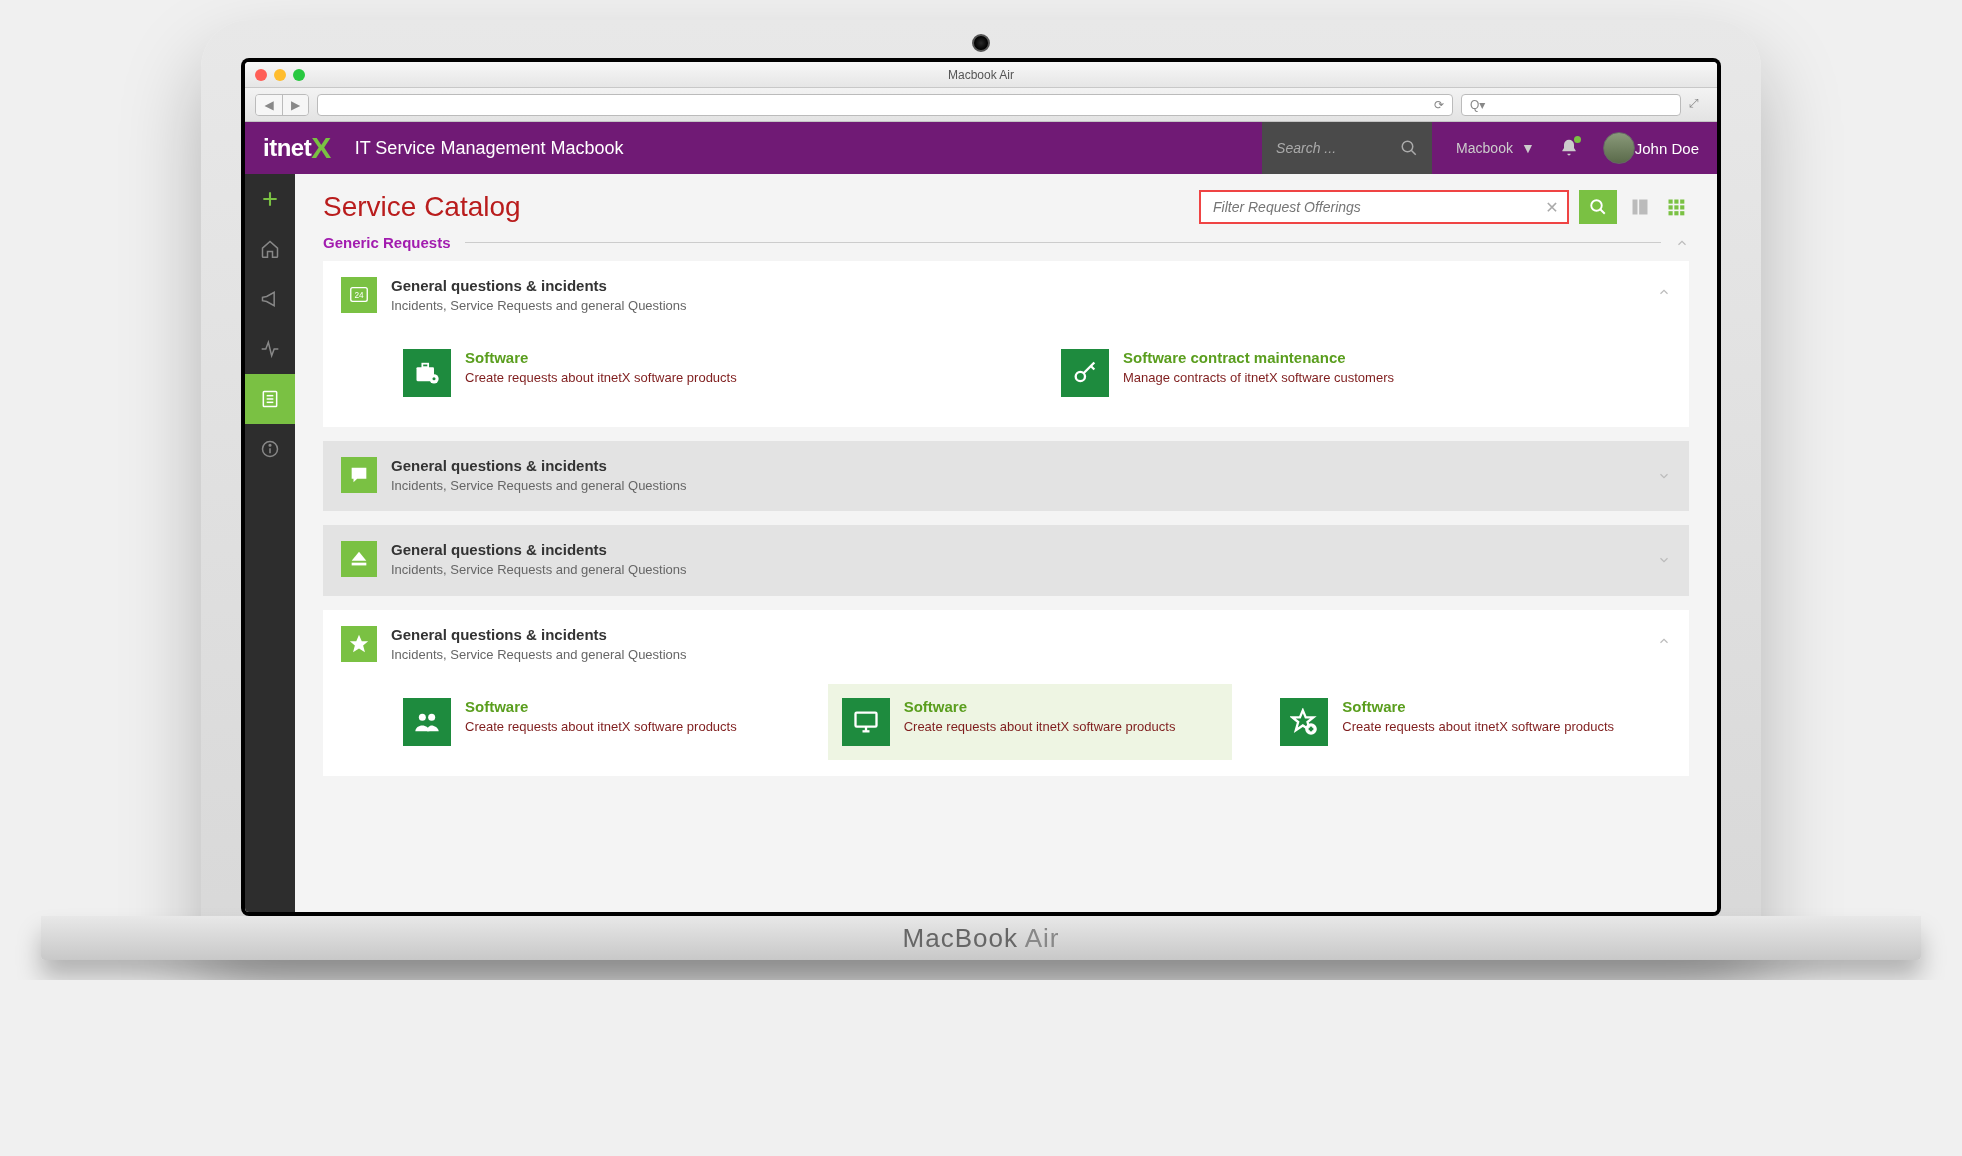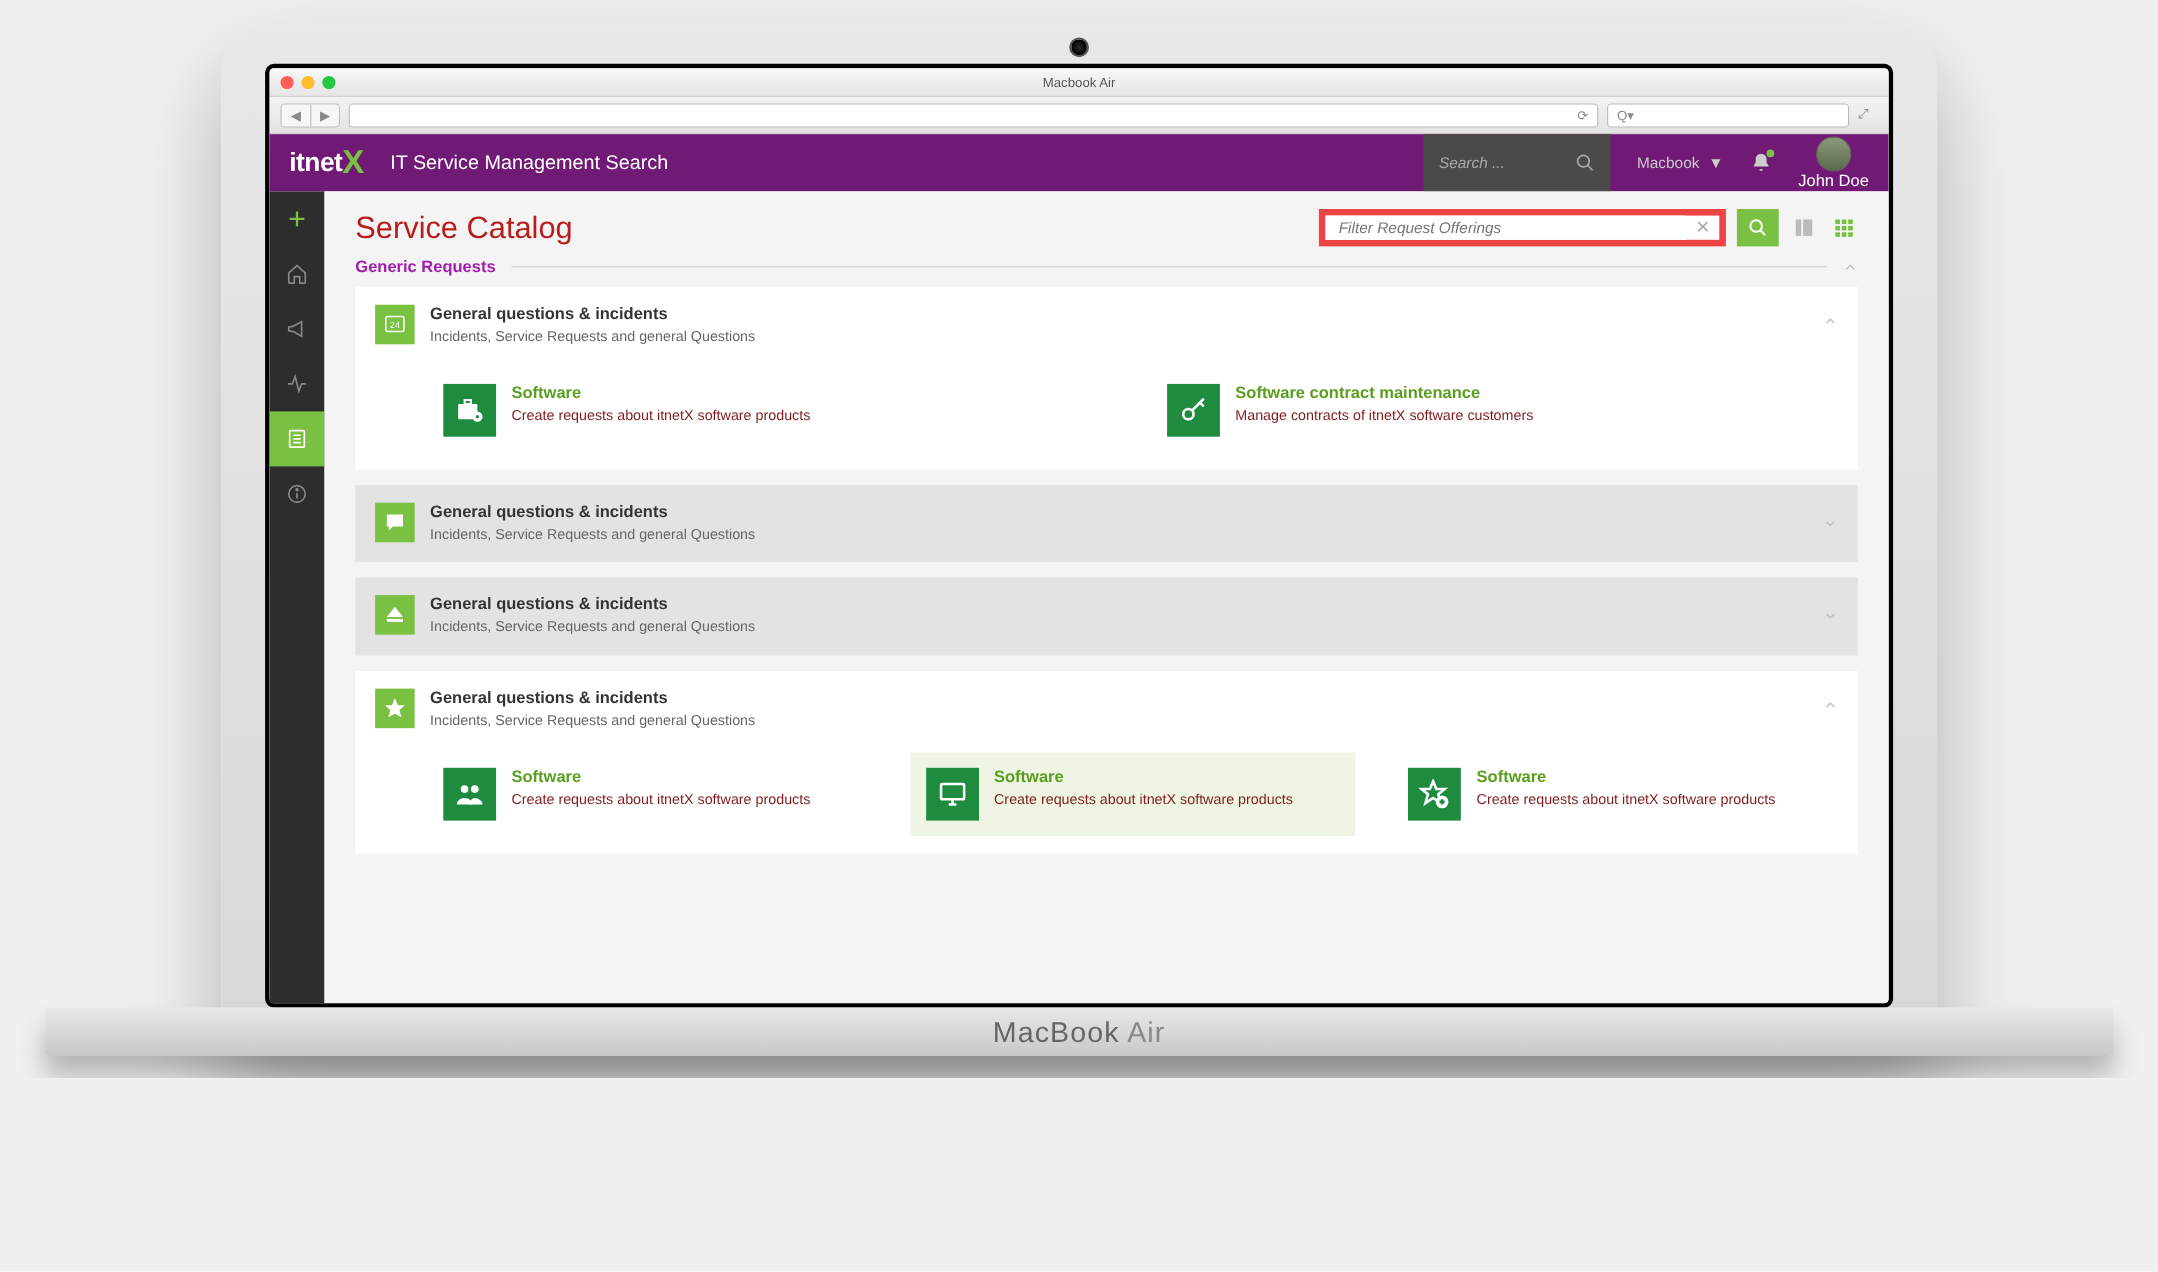--- a/index.html
+++ b/index.html
@@ -26,32 +26,32 @@
 .app-header{height:52px;background:#701a75;display:flex;align-items:center;color:#fff;padding:0 18px;gap:24px;}
 .logo{font-weight:600;font-size:24px;letter-spacing:-.5px;}
 .logo .x{color:#7ac143;font-size:30px;font-weight:900;vertical-align:-2px;}
 .app-title{font-size:18px;font-weight:300;}
 .spacer{flex:1}
 .hsearch{width:170px;height:52px;background:#4a4a4a;display:flex;align-items:center;padding:0 14px;color:#aaa;font-style:italic;font-size:14px;}
 .hsearch svg{margin-left:auto;}
 .lang{display:flex;align-items:center;gap:8px;color:#ccc;font-size:14px;cursor:pointer;}
 .bell{position:relative;color:#ccc;cursor:pointer;}
 .bell .badge{position:absolute;top:-2px;right:-2px;width:7px;height:7px;background:#7ac143;border-radius:50%;}
-.user{display:flex;align-items:center;font-size:15px;flex-direction:column;}
+.user{display:flex;align-items:center;font-size:15px;}
 .avatar{width:32px;height:32px;border-radius:50%;background:linear-gradient(#8a9a7a,#5a6a4a);border:1px solid #666;}
 .app-body{flex:1;display:flex;min-height:0;}
 .sidebar{width:50px;background:#2d2d2d;display:flex;flex-direction:column;}
 .side-item{height:50px;display:flex;align-items:center;justify-content:center;color:#888;cursor:pointer;}
 .side-item.accent{color:#7ac143;}
 .side-item.active{background:#7ac143;color:#fff;}
 .content{flex:1;background:#f4f4f4;padding:16px 28px;overflow-y:auto;}
 .page-head{display:flex;align-items:center;margin-bottom:10px;}
 .page-title{font-size:28px;font-weight:300;color:#b91c1c;}
 .filter-wrap{margin-left:auto;display:flex;align-items:center;gap:10px;}
-.filter{display:flex;border:6px solid #ef4444;background:#fff;height:34px;width:370px;}
+.filter{display:flex;border:2px solid #ef4444;background:#fff;height:34px;width:370px;}
 .filter input{flex:1;border:none;outline:none;padding:0 12px;font-style:italic;font-size:14px;color:#666;}
 .filter .clear{width:30px;display:flex;align-items:center;justify-content:center;color:#aaa;cursor:pointer;}
 .filter-btn{width:38px;height:34px;background:#7ac143;display:flex;align-items:center;justify-content:center;color:#fff;cursor:pointer;}
 .viewbtn{width:26px;height:26px;color:#bbb;cursor:pointer;display:flex;align-items:center;justify-content:center;}
 .viewbtn.active{color:#7ac143;}
 .section-head{display:flex;align-items:center;gap:14px;margin:10px 0;}
 .section-title{font-size:15px;font-weight:600;color:#a21caf;}
 .section-line{flex:1;height:1px;background:#ccc;}
 .section-chev{color:#bbb;cursor:pointer;}
 .card{background:#fff;padding:16px 18px;margin-bottom:14px;position:relative;}
@@ -103,21 +103,21 @@
             <span>▾</span>
         </div>
         <div class="expand">⤢</div>
       </div>
 
       <div class="app">
         <div class="app-header">
           <div class="logo">
             <span>itnet</span><span class="x">X</span>
           </div>
-          <div class="app-title">IT Service Management Search</div>
+          <div class="app-title">IT Service Management Macbook</div>
           <div class="spacer"></div>
           <div class="hsearch">
             <span>Search ...</span>
             <svg width="18" height="18" viewBox="0 0 24 24" fill="none" stroke="#aaa" stroke-width="2">
                 <circle cx="10" cy="10" r="7"></circle>
                 <line x1="21" y1="21" x2="15" y2="15"></line>
               </svg>
           </div>
           <div class="lang">
             <span>Macbook</span>

